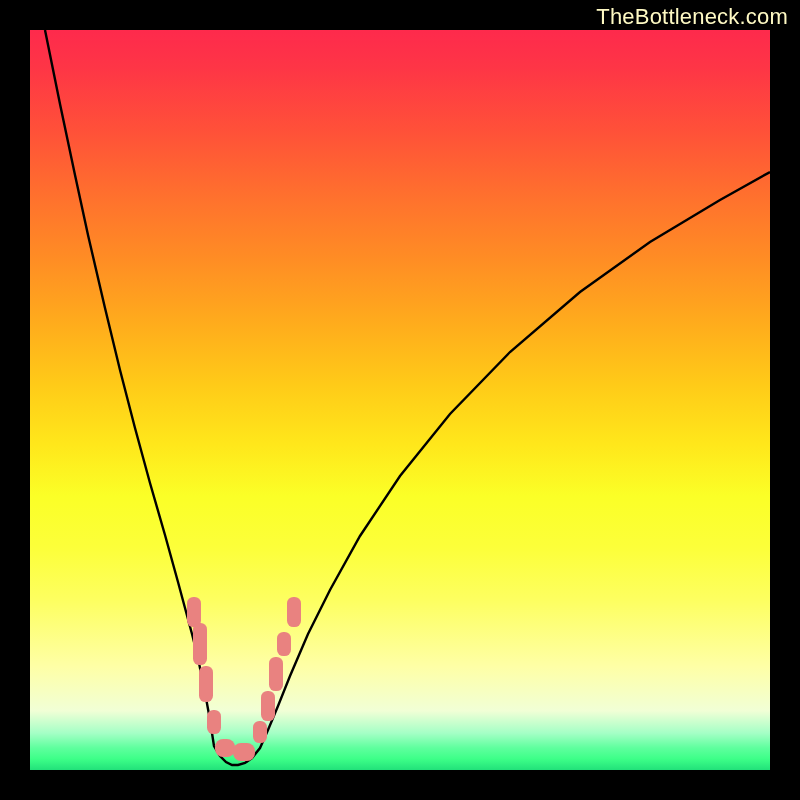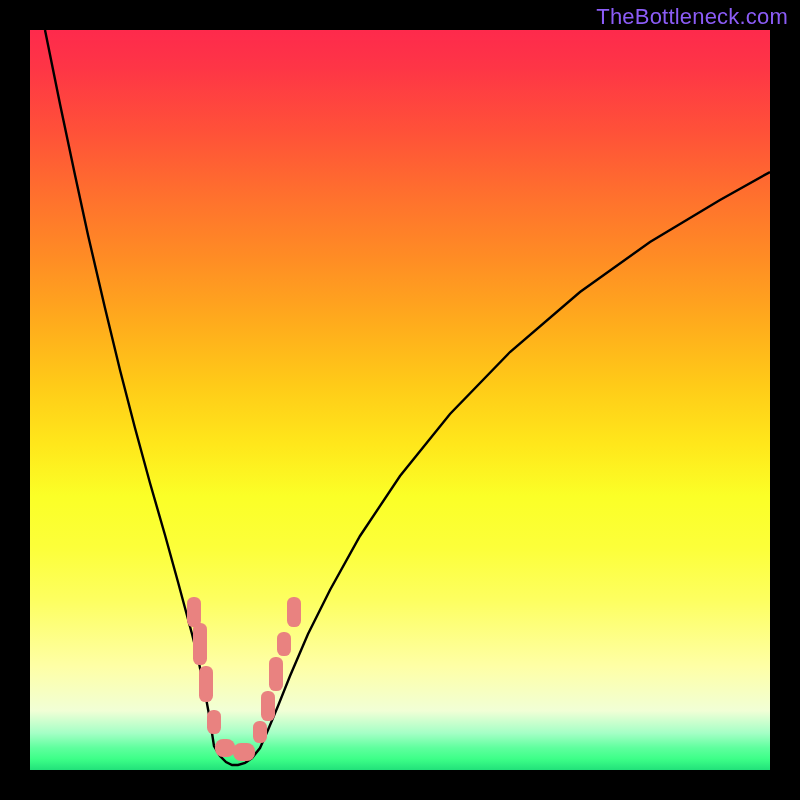--- a/index.html
+++ b/index.html
@@ -51,21 +51,21 @@
     );
   }
   .curve-layer, .marker-layer {
     position: absolute;
     inset: 0;
   }
   .watermark {
     position: absolute;
     top: 4px;
     right: 12px;
-    color: #8b5cf6;
+    color: #fef9c3;
     font-size: 22px;
     font-weight: 500;
     letter-spacing: 0.2px;
     user-select: none;
   }
 </style>
 </head>
 <body>
 
 <div class="frame">

